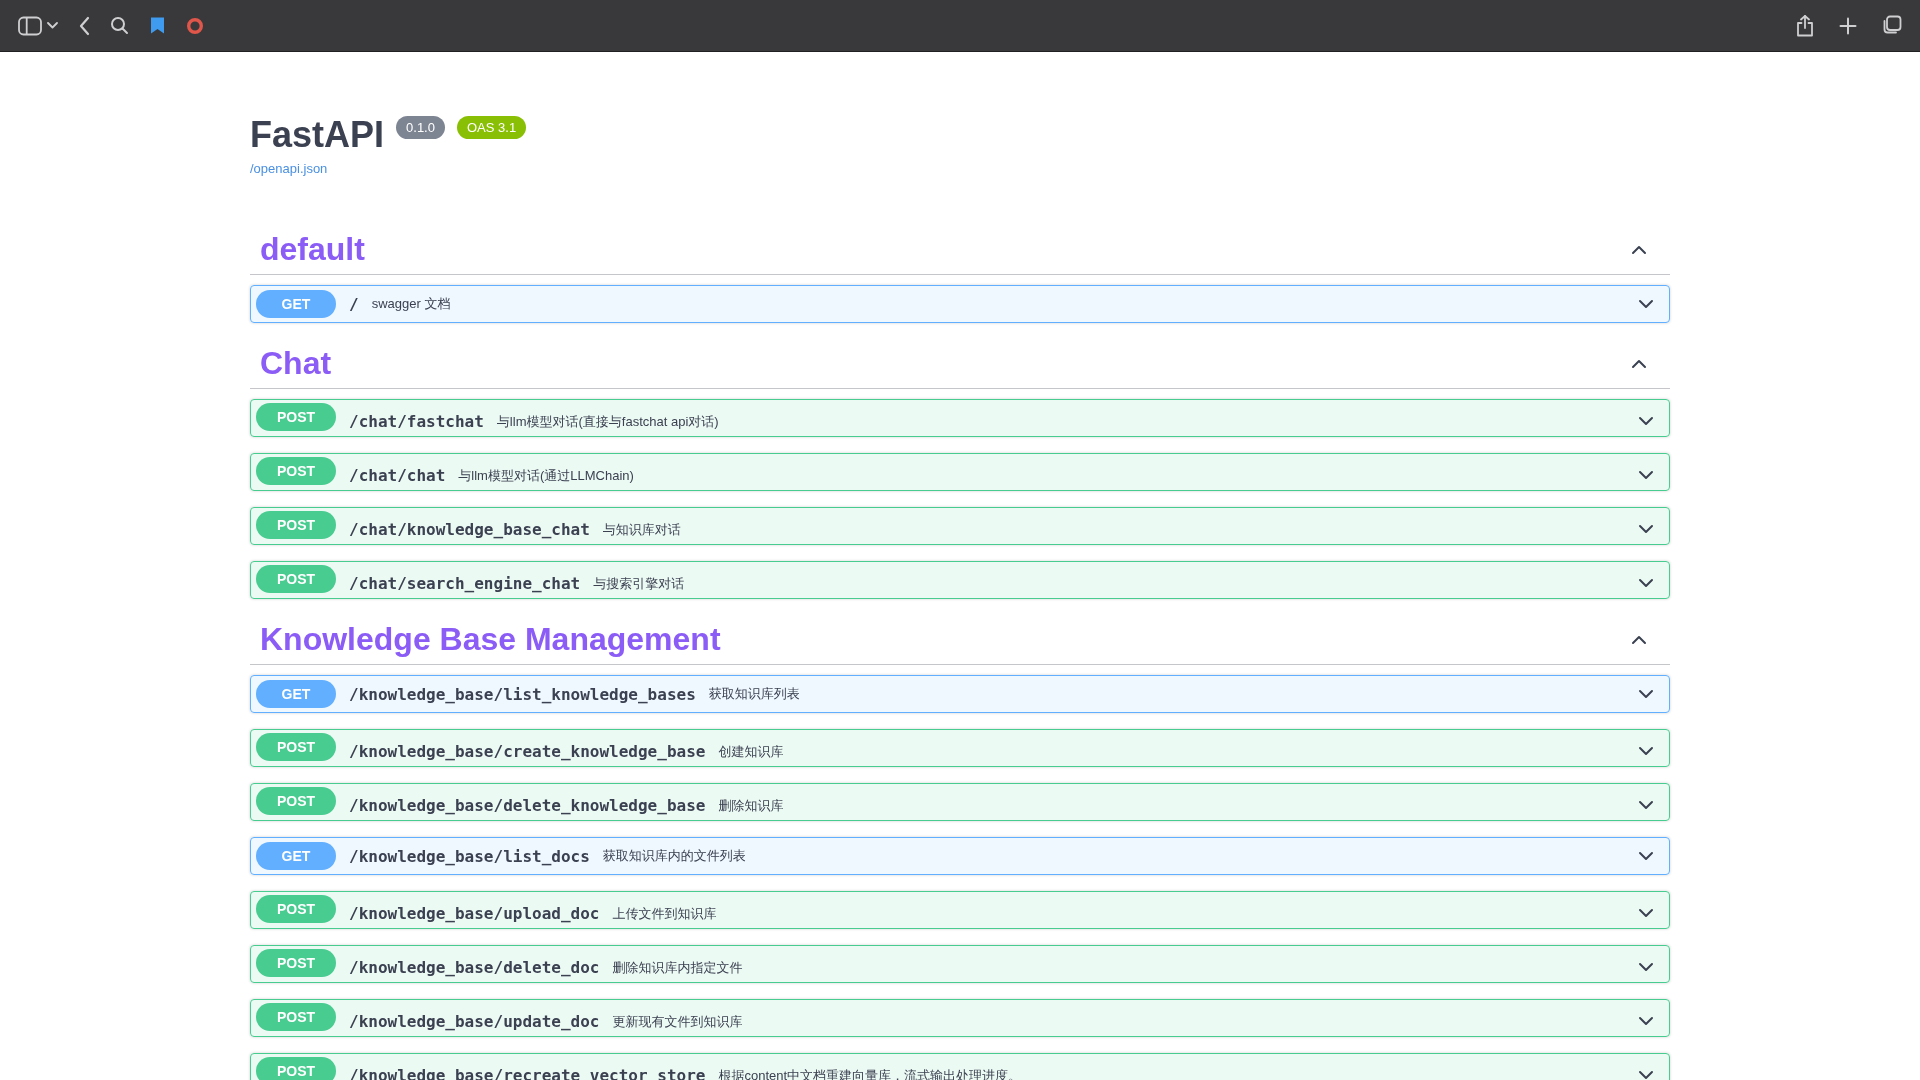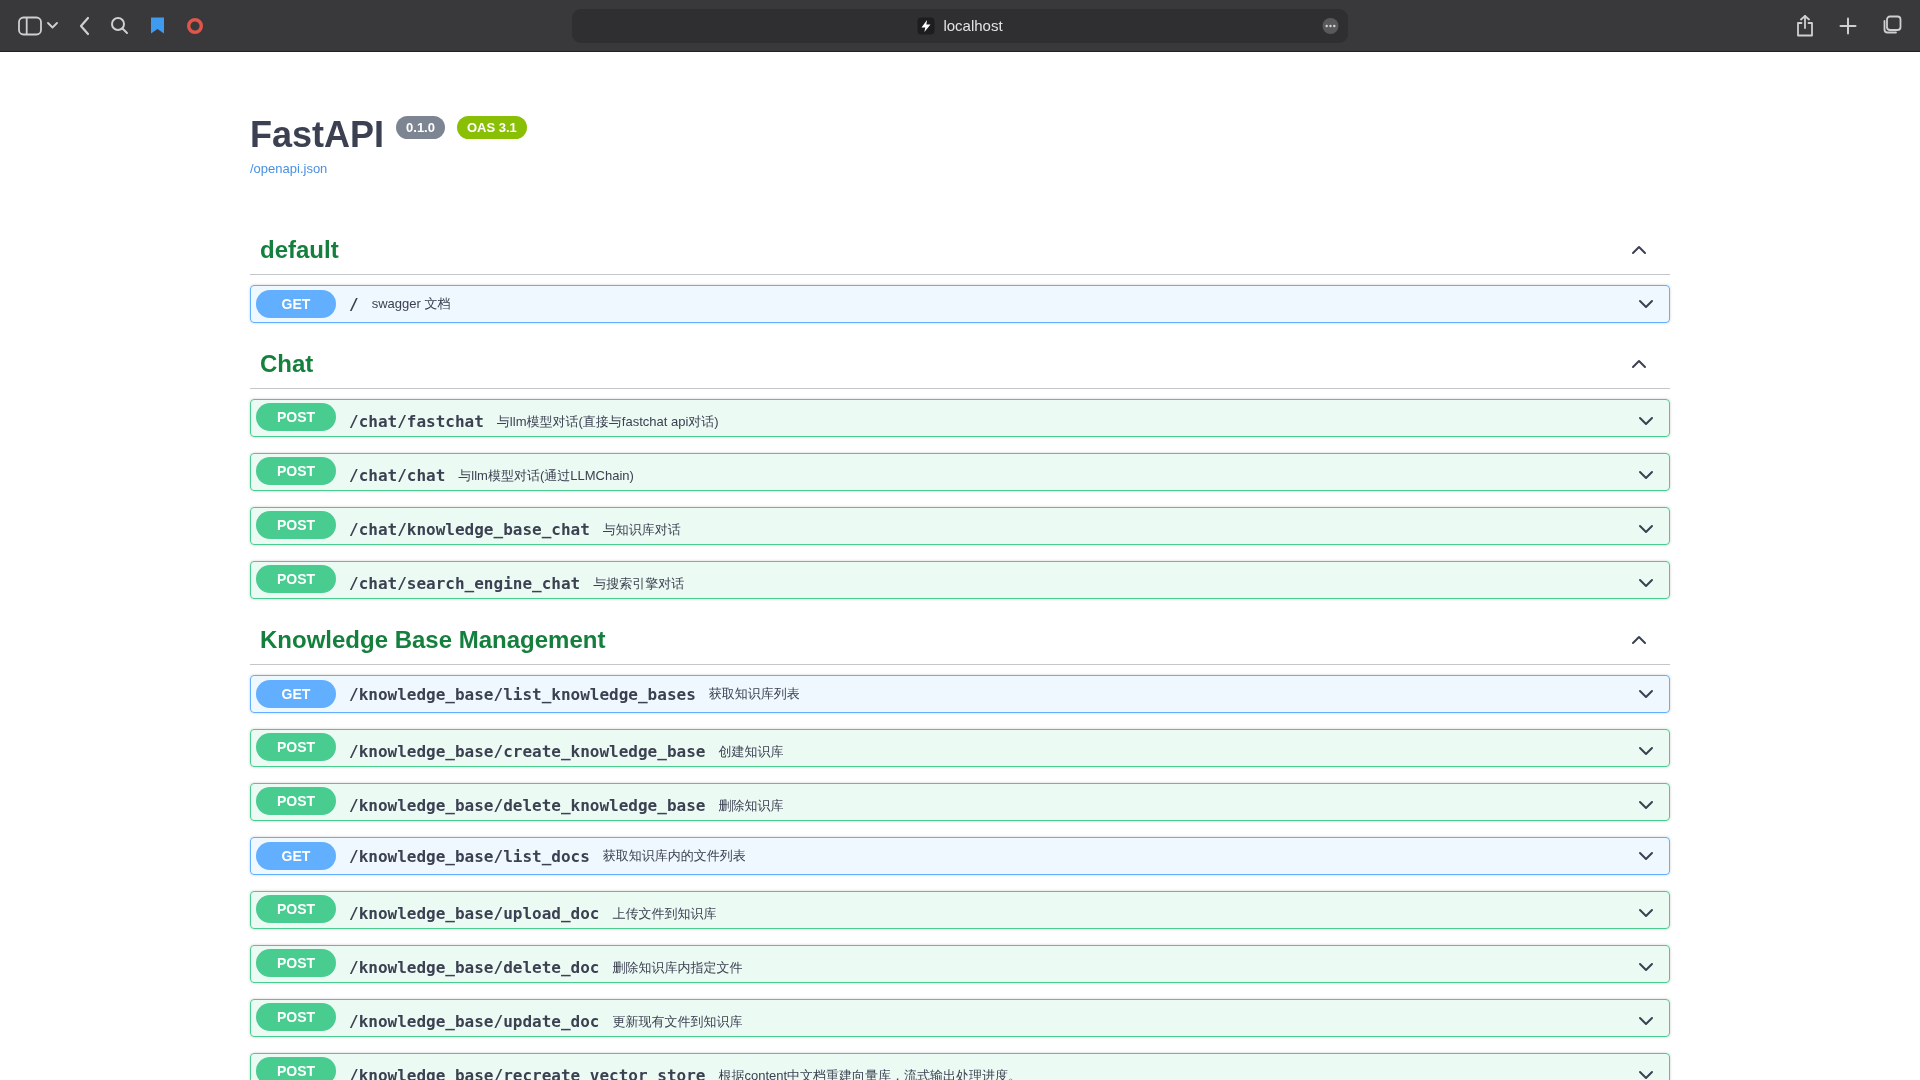--- a/index.html
+++ b/index.html
@@ -55,21 +55,21 @@
 
   .info { padding-top: 49px; }
   .api-title {
     margin: 0;
     font-size: 36px; line-height: 43px; font-weight: 700;
     color: #3b4151;
     display: flex; align-items: center; gap: 12px;
   }
   .badge {
     position: relative; top: -7px;
-    font-size: 13px; line-height: 13px; font-weight: 700;
+    font-size: 13px; line-height: 13px; font-weight: 400;
     color: #ffffff;
     padding: 5px 10px;
     border-radius: 57px;
     white-space: nowrap;
   }
   .badge.version { background: var(--version-badge, #7d8492); }
   .badge.oas { background: var(--oas-badge, #89bf04); }
   .spec-link {
     display: inline-block;
     margin-top: 5px;
@@ -83,22 +83,22 @@
 
   .opblock-tag {
     display: flex; align-items: center;
     padding: 10px 20px 10px 10px;
     border-bottom: 1px solid rgba(59,65,81,.3);
     cursor: pointer;
     margin: 0 0 10px 0;
   }
   .opblock-tag h3 {
     margin: 0;
-    font-size: 24px; line-height: 29px; font-weight: 700;
-    color: #15803d;
+    font-size: 32px; line-height: 29px; font-weight: 700;
+    color: #8b5cf6;
   }
   .opblock-tag .tag-arrow { margin-left: auto; display: inline-flex; }
 
   .section-ops { margin-bottom: 6px; }
 
   .opblock {
     display: flex; align-items: center;
     height: 38px;
     border: 1px solid;
     border-radius: 4px;
@@ -182,39 +182,20 @@
     </button>
     <button class="tb-btn">
       <span style="display:inline-flex">
         <svg width="18" height="18" viewBox="0 0 18 18">
             <circle cx="9" cy="9" r="6.3" fill="none" stroke="#e0564a" stroke-width="3.4"></circle>
           </svg>
       </span>
     </button>
   </div>
 
-  <div class="url-field">
-    <span style="display:inline-flex">
-      <svg width="18" height="18" viewBox="0 0 18 18">
-          <rect x="0.5" y="0.5" width="17" height="17" rx="4" fill="#1d1d1f"></rect>
-          <polygon points="10,3 4.5,10.5 8.3,10.5 7.4,15 13.5,7.6 9.4,7.6" fill="#ffffff"></polygon>
-        </svg>
-    </span>
-    <span class="url-text">localhost</span>
-    <button class="ellipsis-btn">
-      <span style="display:inline-flex">
-        <svg width="17" height="17" viewBox="0 0 17 17">
-            <circle cx="8.5" cy="8.5" r="8" fill="#59595b"></circle>
-            <circle cx="4.7" cy="8.5" r="1.2" fill="#d6d6d8"></circle>
-            <circle cx="8.5" cy="8.5" r="1.2" fill="#d6d6d8"></circle>
-            <circle cx="12.3" cy="8.5" r="1.2" fill="#d6d6d8"></circle>
-          </svg>
-      </span>
-    </button>
-  </div>
 
   <div class="tb-group tb-right">
     <button class="tb-btn">
       <span style="display:inline-flex">
         <svg width="20" height="22" viewBox="0 0 20 22">
             <path d="M10 1 v12" stroke="#cfcfd1" stroke-width="1.8" stroke-linecap="round"></path>
             <path d="M6 4.5 L10 1 l4 3.5" fill="none" stroke="#cfcfd1" stroke-width="1.8" stroke-linecap="round" stroke-linejoin="round"></path>
             <path d="M6.5 8 H3 v12.5 h14 V8 h-3.5" fill="none" stroke="#cfcfd1" stroke-width="1.8" stroke-linecap="round" stroke-linejoin="round"></path>
           </svg>
       </span>

